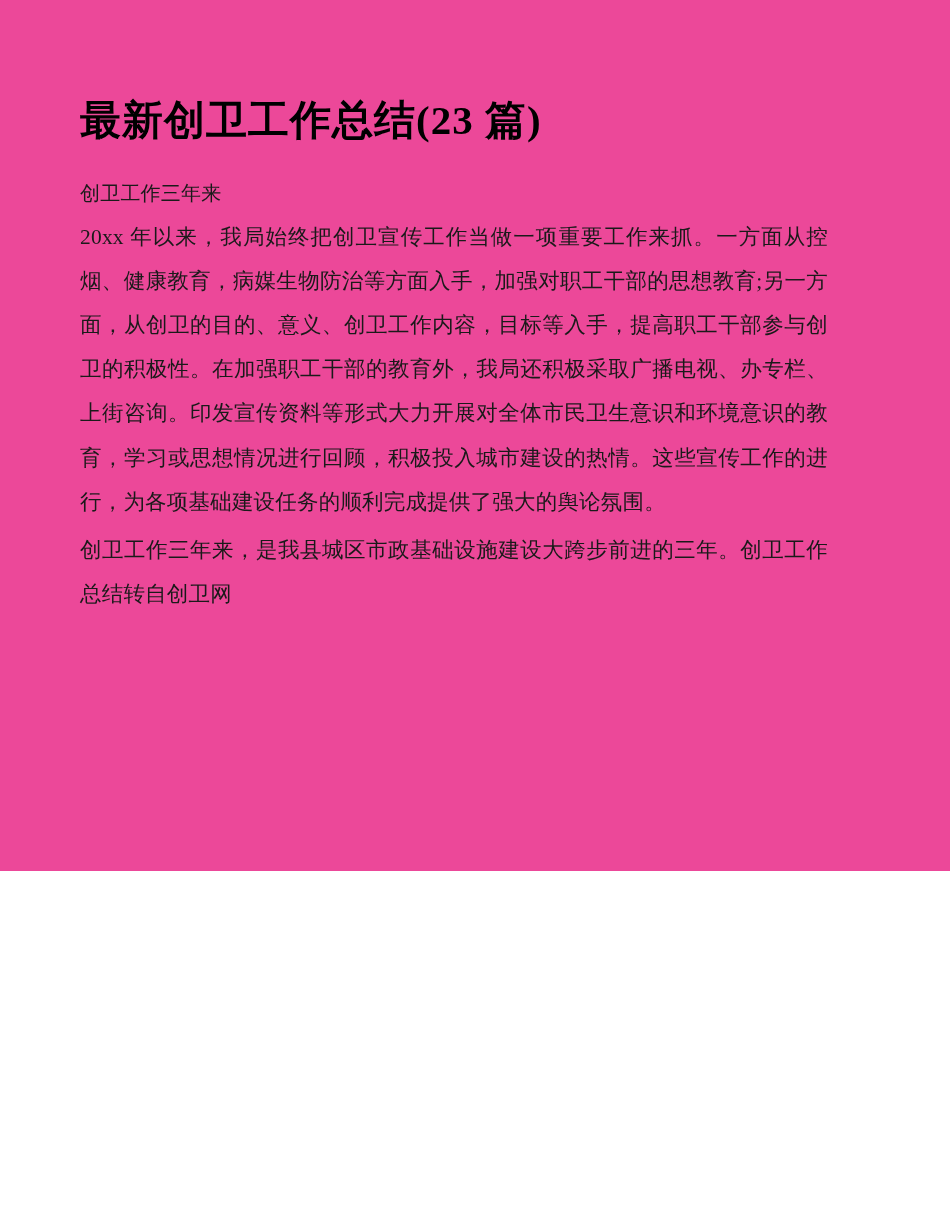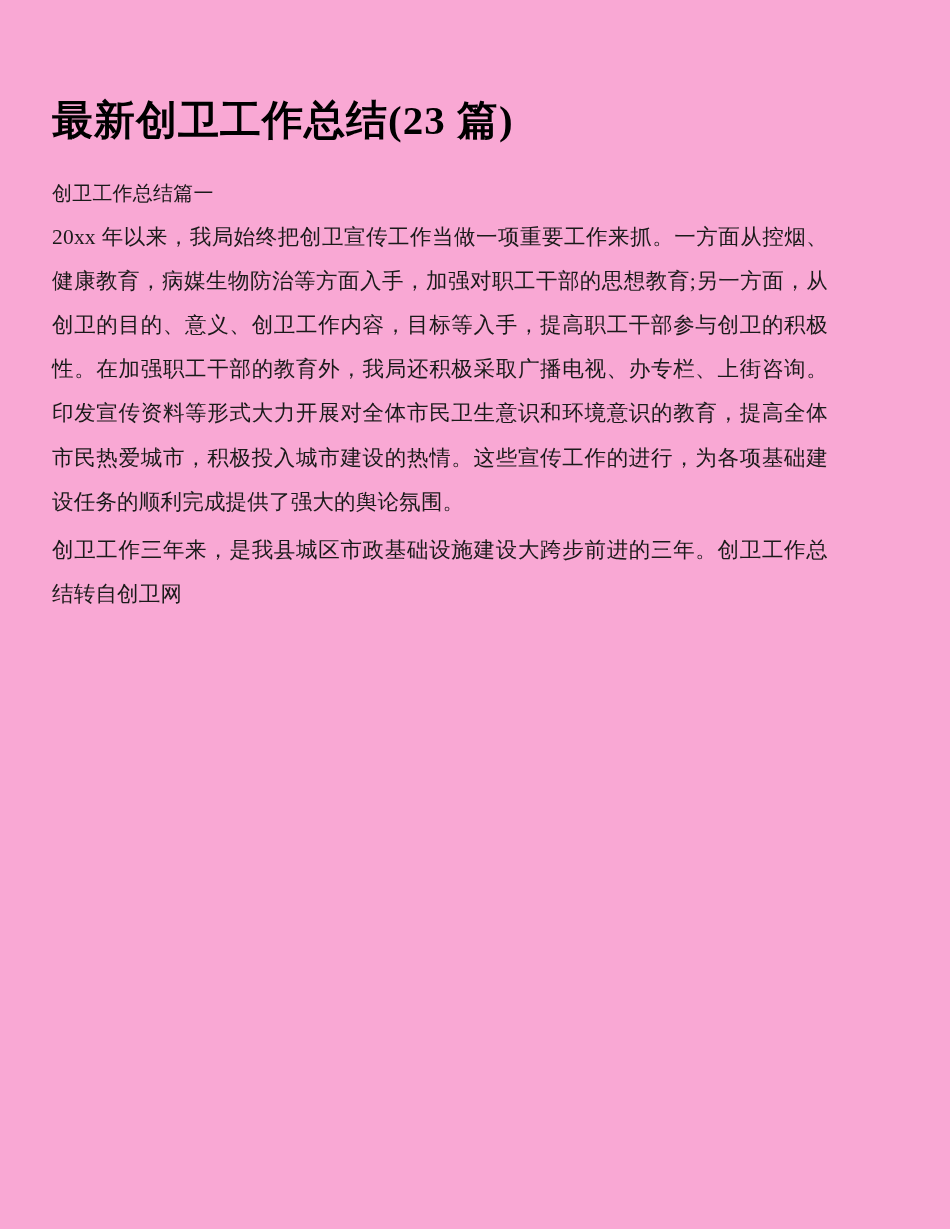--- a/index.html
+++ b/index.html
@@ -10,24 +10,24 @@
   body {
     width: 950px;
     height: 1229px;
     font-family: "Liberation Serif", "DejaVu Serif", serif;
     color: #111111;
     overflow: hidden;
   }
   .page {
     position: relative;
     width: 950px;
-    height: 1229px;
-    background: #f9a8d4;
+    height: 871px;
+    background: #ec4899;
     box-sizing: border-box;
-    padding: 96px 122px 40px 52px;
+    padding: 96px 122px 40px 80px;
   }
   .doc-title {
     font-size: 41px;
     font-weight: 700;
     letter-spacing: 1px;
     line-height: 1.2;
     margin: 0 0 28px 0;
     color: #000000;
     font-family: "Liberation Serif", "DejaVu Serif", serif;
   }
@@ -49,19 +49,19 @@
   }
 </style>
 </head>
 <body>
 
 <div class="page">
 
   <h1 class="doc-title">最新创卫工作总结(23 篇)</h1>
 
 
-  <p class="subhead">创卫工作总结篇一</p>
+  <p class="subhead">创卫工作三年来</p>
 
-  <p class="para">20xx 年以来，我局始终把创卫宣传工作当做一项重要工作来抓。一方面从控烟、健康教育，病媒生物防治等方面入手，加强对职工干部的思想教育;另一方面，从创卫的目的、意义、创卫工作内容，目标等入手，提高职工干部参与创卫的积极性。在加强职工干部的教育外，我局还积极采取广播电视、办专栏、上街咨询。印发宣传资料等形式大力开展对全体市民卫生意识和环境意识的教育，提高全体市民热爱城市，积极投入城市建设的热情。这些宣传工作的进行，为各项基础建设任务的顺利完成提供了强大的舆论氛围。</p>
+  <p class="para">20xx 年以来，我局始终把创卫宣传工作当做一项重要工作来抓。一方面从控烟、健康教育，病媒生物防治等方面入手，加强对职工干部的思想教育;另一方面，从创卫的目的、意义、创卫工作内容，目标等入手，提高职工干部参与创卫的积极性。在加强职工干部的教育外，我局还积极采取广播电视、办专栏、上街咨询。印发宣传资料等形式大力开展对全体市民卫生意识和环境意识的教育，学习或思想情况进行回顾，积极投入城市建设的热情。这些宣传工作的进行，为各项基础建设任务的顺利完成提供了强大的舆论氛围。</p>
 
   <p class="para">创卫工作三年来，是我县城区市政基础设施建设大跨步前进的三年。创卫工作总结转自创卫网</p>
 
 </div>
 
 </body></html>

